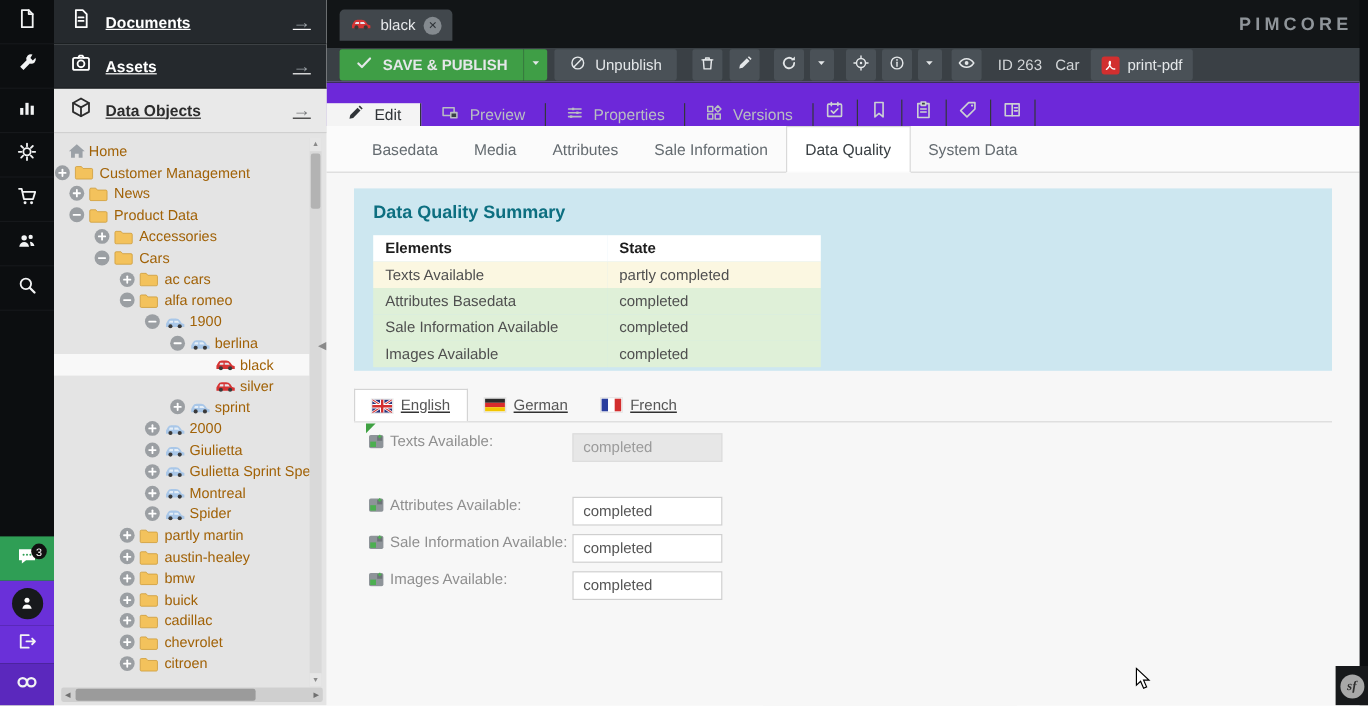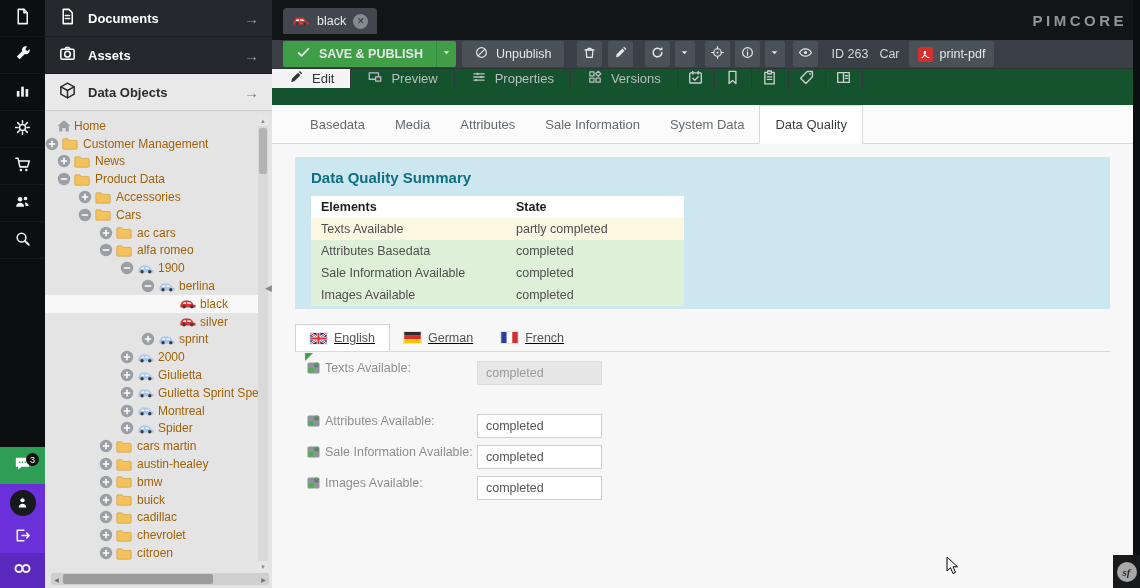--- a/index.html
+++ b/index.html
@@ -13,21 +13,21 @@
   .rail-btn svg { width:19px; height:19px; }
   .rail-chat { background:#2f9e55; border-bottom:none; }
   .rail-purple { background:#6a30d9; border-bottom:none; }
   .rail-logo { background:#5b28bd; border-bottom:none; }
   .chat-badge { position:absolute; top:6px; right:6px; min-width:13px; height:13px; border-radius:7px; background:#111; color:#fff; font-size:9px; display:flex; align-items:center; justify-content:center; padding:0 3px; }
   .avatar-circle { width:26px; height:26px; border-radius:50%; background:#17191c; display:flex; align-items:center; justify-content:center; }
   .avatar-circle svg { width:15px; height:15px; }
 
   
   .sidebar { position:absolute; left:45px; top:0; width:227px; height:588px; background:#e4e4e4; z-index:20; }
-  .side-h { height:37px; display:flex; align-items:center; gap:11px; padding:0 13px; cursor:pointer; }
+  .side-h { height:37px; display:flex; align-items:center; gap:11px; padding:0 13px; cursor:pointer;text-decoration:underline; }
   .side-h.dark { background:#25292d; color:#fff; border-bottom:1px solid #1a1d20; }
   .side-h.light { background:#e9e9e9; color:#2c2c2c; border-bottom:1px solid #d0d0d0; }
   .side-h .hlabel { font-size:13px; font-weight:700; }
   .side-h .harrow { margin-left:auto; font-size:15px; }
   .side-h.dark .harrow { color:#9aa0a5; }
   .side-h.light .harrow { color:#77797b; }
   .side-h svg { width:19px; height:19px; }
 
   .tree { position:absolute; left:0; top:111px; width:213px; height:461px; padding-top:6px; overflow:hidden; }
   .trow { display:flex; align-items:center; height:17.8px; gap:3px; cursor:pointer; white-space:nowrap; }
@@ -66,21 +66,21 @@
   .tbtn.caret svg { width:11px; height:11px; }
   .grn { background:#3f9e46; font-weight:700; padding:0 13px; gap:8px; border-radius:2px 0 0 2px; }
   .grn-caret { background:#3f9e46; border-left:1px solid #35893c; border-radius:0 2px 2px 0; }
   .unpub { padding:0 12px; gap:7px; }
   .tb-text { color:#d3d6d8; font-size:12.5px; flex:0 0 auto; }
   .pdf-btn { padding:0 9px; gap:7px; }
   .pdf-chip { width:15px; height:15px; background:#d22f2f; border-radius:2.5px; display:flex; align-items:center; justify-content:center; }
   .pdf-chip svg { width:11px; height:11px; }
   .sp { flex:0 0 auto; }
 
-  .toolbar2 { position:absolute; left:0; top:68px; width:861px; height:37px; background:#14532d; border-top:1px solid #2f3438; display:flex; align-items:flex-start; }
+  .toolbar2 { position:absolute; left:0; top:68px; width:861px; height:37px; background:#6d28d9; border-top:1px solid #2f3438; display:flex; align-items:flex-end; }
   .nav-tab { display:flex; align-items:center; gap:8px; padding:0 16px; color:#b9bec2; font-size:13px; border-right:1px solid #32373b; cursor:pointer; }
   .nav-tab svg { width:16px; height:16px; }
   .nav-tab.active { background:#f4f4f4; color:#2f3337; }
   .tool2-icon { width:37px; display:flex; align-items:center; justify-content:center; color:#ccd0d3; border-right:1px solid #32373b; cursor:pointer; }
   .tool2-icon svg { width:17px; height:17px; }
 
   .content { position:absolute; left:0; top:105px; width:861px; height:483px; background:#f7f7f7; }
   .ctabs { height:39px; background:#fbfbfb; border-bottom:1px solid #d9d9d9; display:flex; align-items:stretch; padding-left:23px; }
   .ctab { display:flex; align-items:center; padding:0 15px; font-size:13px; color:#646b70; cursor:pointer; }
   .ctab.active { background:#fff; border:1px solid #d9d9d9; border-bottom:1px solid #fbfbfb; margin-bottom:-1px; color:#3a4044; }
@@ -504,21 +504,21 @@
               <circle cx="7" cy="7" r="6.2" fill="#9b9fa3"></circle>
               <rect x="3.6" y="6.3" width="6.8" height="1.5" rx=".7" fill="#fff"></rect>
               <rect x="6.3" y="3.6" width="1.5" height="6.8" rx=".7" fill="#fff"></rect>
             </svg>
           </span>
           <span class="ticon">
             <svg viewBox="0 0 16 13" width="15" height="12">
               <path d="M.8 2.8c0-.6.4-1 1-1h4l1.4 1.6h7c.6 0 1 .4 1 1v6.8c0 .6-.4 1-1 1H1.8c-.6 0-1-.4-1-1z" fill="#f3c25c" stroke="#cf9f3e" stroke-width=".7"></path>
             </svg>
           </span>
-          <span class="tlabel">cars martin</span>
+          <span class="tlabel">partly martin</span>
         </div>
         <div class="trow" style="padding-left:54px">
           <span class="tgl">
             <svg viewBox="0 0 14 14">
               <circle cx="7" cy="7" r="6.2" fill="#9b9fa3"></circle>
               <rect x="3.6" y="6.3" width="6.8" height="1.5" rx=".7" fill="#fff"></rect>
               <rect x="6.3" y="3.6" width="1.5" height="6.8" rx=".7" fill="#fff"></rect>
             </svg>
           </span>
           <span class="ticon">
@@ -797,25 +797,25 @@
           </div>
           <div class="ctab">
             <span>Media</span>
           </div>
           <div class="ctab">
             <span>Attributes</span>
           </div>
           <div class="ctab">
             <span>Sale Information</span>
           </div>
+          <div class="ctab active">
+            <span>Data Quality</span>
+          </div>
           <div class="ctab">
             <span>System Data</span>
-          </div>
-          <div class="ctab active">
-            <span>Data Quality</span>
           </div>
         </div>
 
       <div class="panel">
         <div class="panel-title">Data Quality Summary</div>
         <table class="sum-table">
           <thead>
             <tr>
               <th class="c1">Elements</th>
               <th class="c2">State</th>

